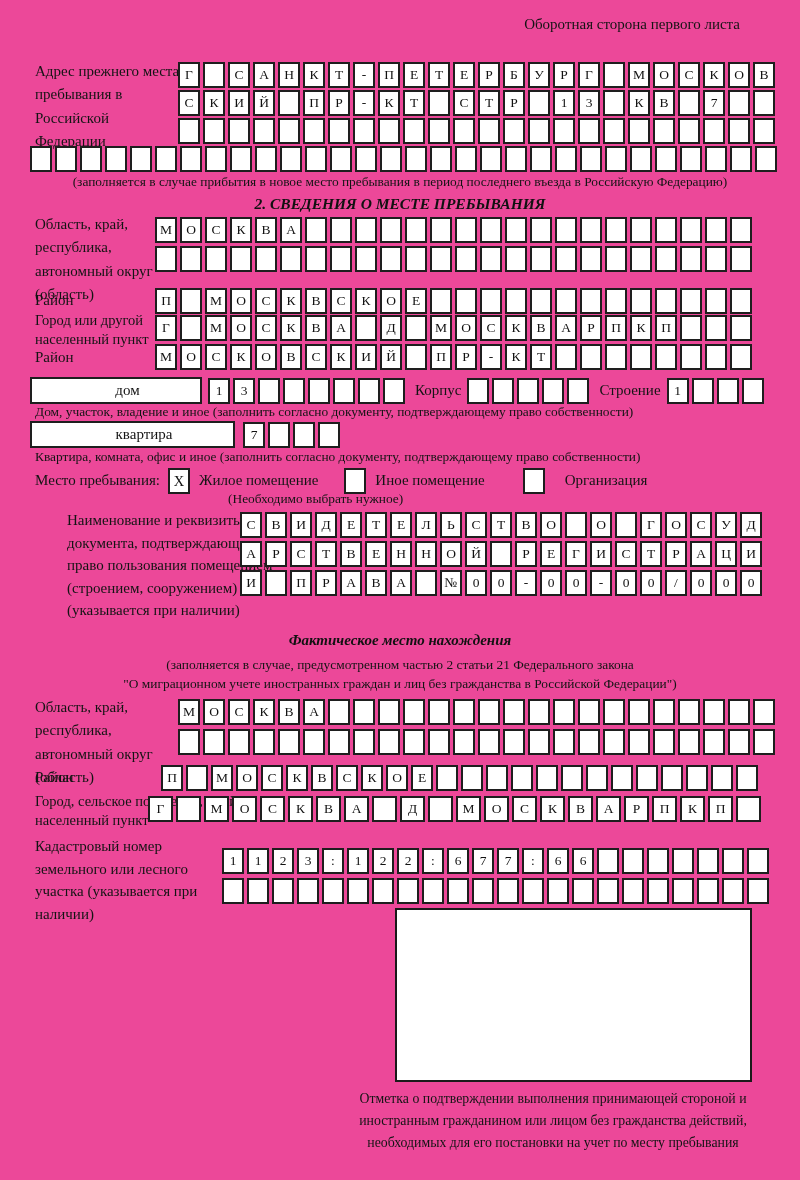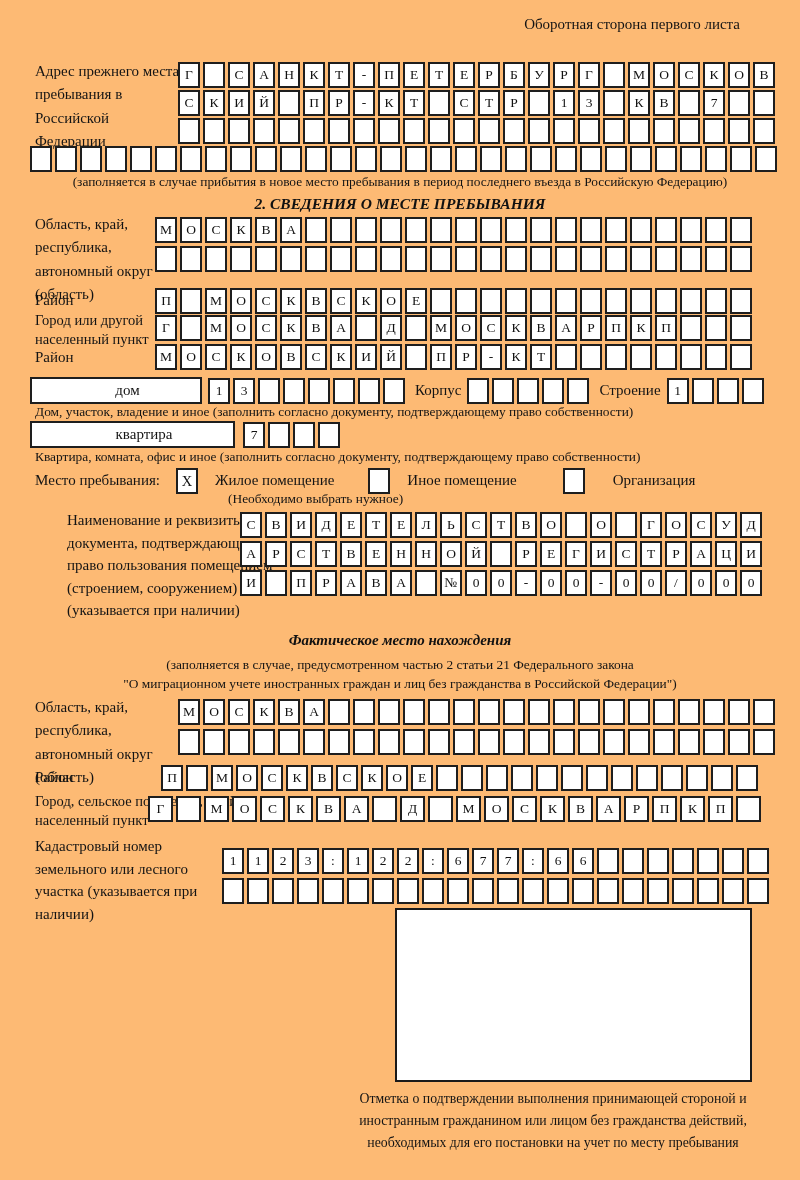--- a/index.html
+++ b/index.html
@@ -1,17 +1,17 @@
 <!DOCTYPE html>
 <html><head>
 <meta charset="utf-8">
 <style>
   html,body{margin:0;padding:0;background:#fff;}
   .page{
-    position:relative;width:800px;height:1180px;background:#fdba74;
+    position:relative;width:800px;height:1180px;background:#ec4899;
     font-family:"Liberation Serif","DejaVu Serif",serif;color:#141414;
     overflow:hidden;
   }
   .abs{position:absolute;}
   .lbl{font-size:15px;line-height:1.55;color:#141414;}
   .tight{line-height:1.32;}
   .caption{font-size:13.4px;color:#141414;white-space:nowrap;}
   .note-center{left:0;right:0;text-align:center;font-size:13.4px;color:#141414;}
   .title{left:0;right:0;text-align:center;font-weight:bold;font-size:15.5px;color:#111;font-style:italic;}
   .cell-row{display:flex;gap:3px;}
@@ -327,21 +327,21 @@
     <div class="typebox" style="width:205px;">квартира</div>
     <div class="cell-row" style="margin-left:8px;">
         <div class="cell">7</div>
         <div class="cell"></div>
         <div class="cell"></div>
         <div class="cell"></div>
       </div>
   </div>
   <div class="abs caption" style="top:449px;left:35px;font-family:Liberation Serif, serif;">Квартира, комната, офис и иное (заполнить согласно документу, подтверждающему право собственности)</div>
 
-  <div class="abs inline-row" style="top:468px;left:35px;gap:8px;">
+  <div class="abs inline-row" style="top:468px;left:35px;">
     <div class="lbl" style="white-space:nowrap;">Место пребывания:</div>
     <div class="chk" style="margin-left:8px;">X</div>
     <div class="lbl" style="margin-left:9px;white-space:nowrap;">Жилое помещение</div>
     <div class="chk" style="margin-left:26px;"></div>
     <div class="lbl" style="margin-left:9px;white-space:nowrap;">Иное помещение</div>
     <div class="chk" style="margin-left:38px;"></div>
     <div class="lbl" style="margin-left:20px;white-space:nowrap;">Организация</div>
   </div>
   <div class="abs caption" style="top:491px;left:228px;">(Необходимо выбрать нужное)</div>
 

